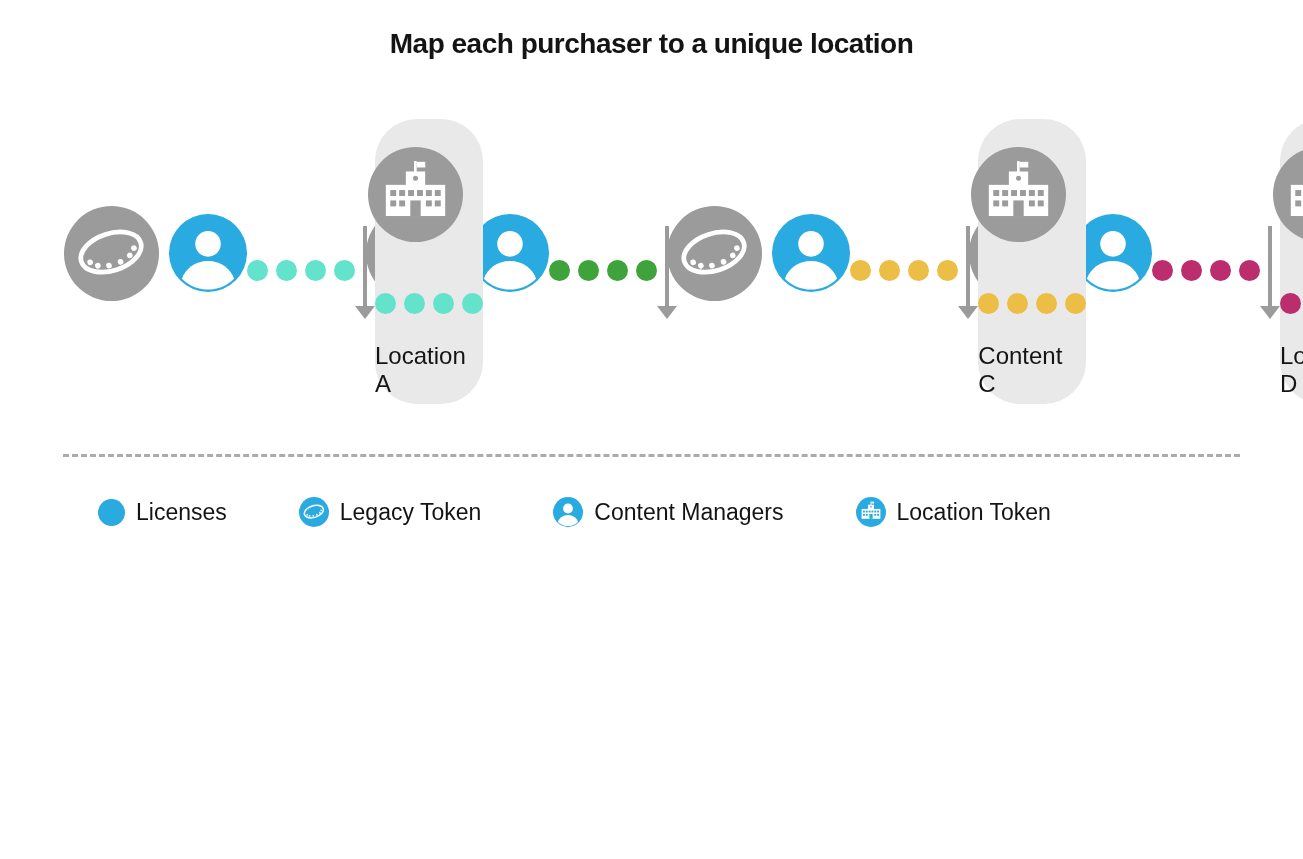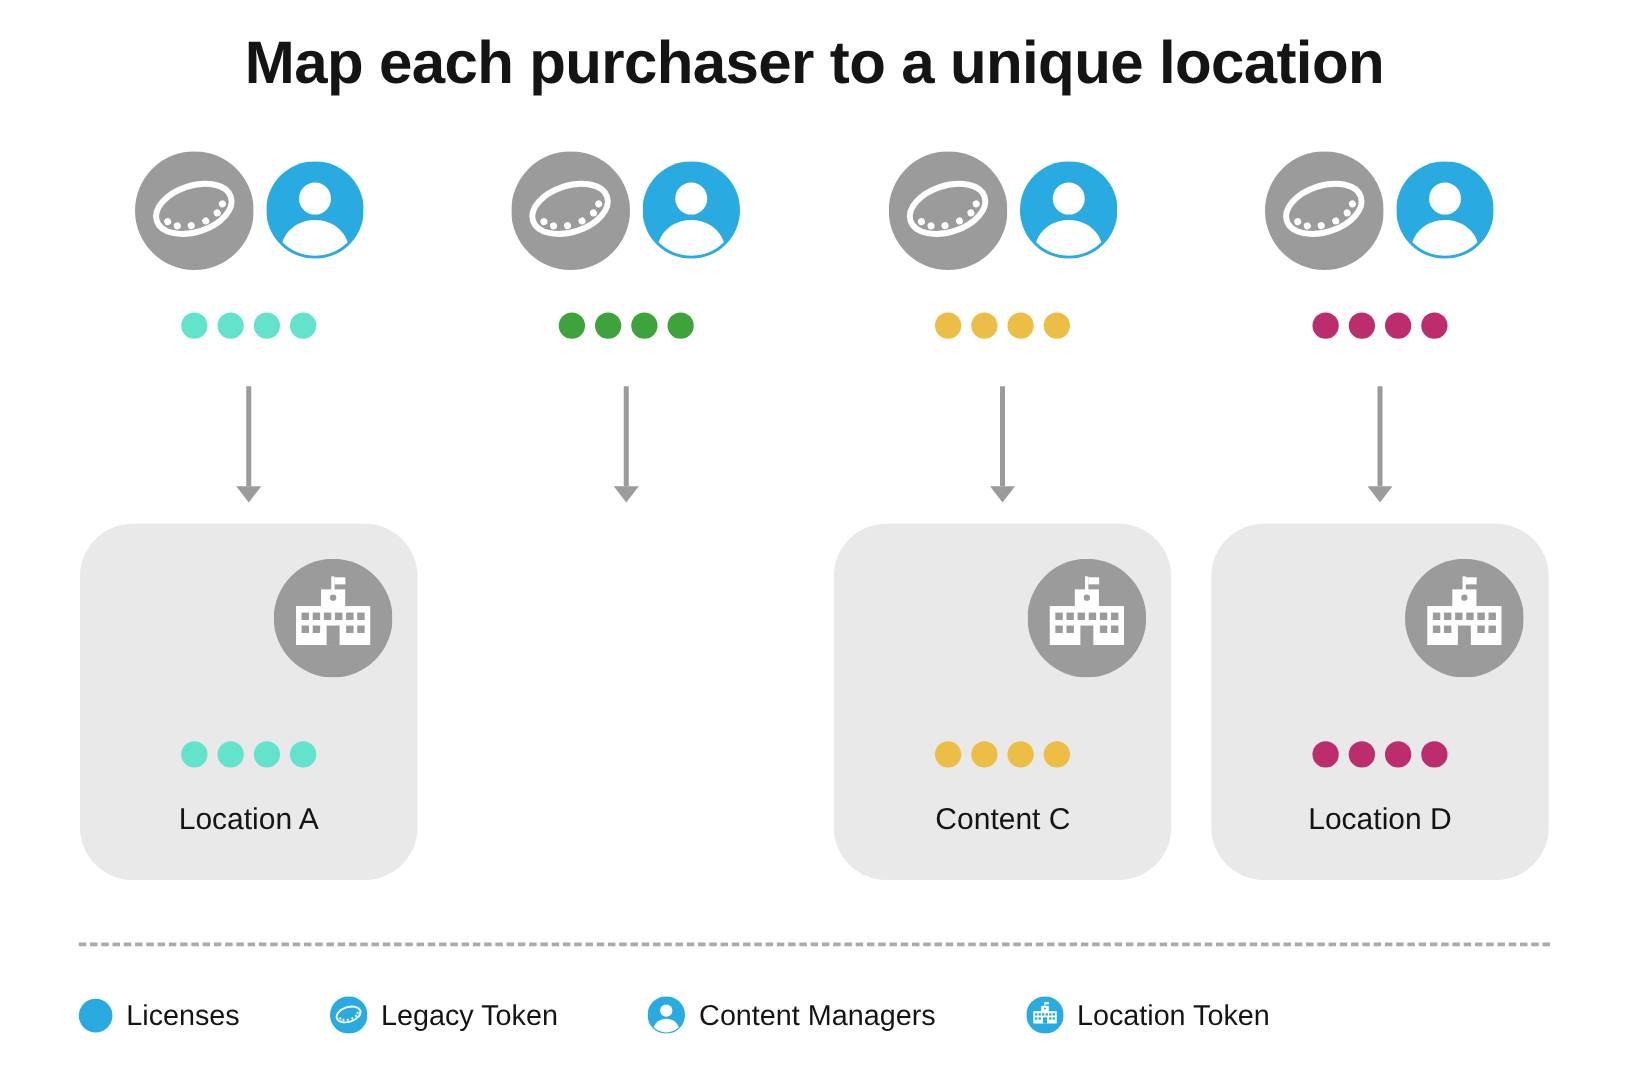--- a/index.html
+++ b/index.html
@@ -7,37 +7,37 @@
     position: relative;
     width: 1303px;
     height: 859px;
     background: #ffffff;
     font-family: "Liberation Sans", sans-serif;
     color: var(--text, #141414);
     overflow: hidden;
   }
   .page-title {
     text-align: center;
-    font-size: 48px;
+    font-size: 28px;
     font-weight: 700;
     letter-spacing: -0.5px;
-    margin: 0;
-    padding-top: 23px;
+    margin: 17px;
+    padding-top: 11px;
     color: var(--text, #141414);
   }
   .columns {
     display: flex;
     justify-content: space-between;
     padding: 0 64px;
     margin-top: 42px;
   }
   .column {
     width: 270px;
     display: flex;
-    flex-direction: column;
+    flex-direction: row;
     align-items: center;
   }
   .icon-pair {
     display: flex;
     align-items: center;
     gap: 10px;
     height: 96px;
   }
   .badge { display: block; }
   .coin-badge { width: 95px; height: 95px; color: var(--gray, #9B9B9B); }
@@ -96,21 +96,21 @@
   }
   .separator {
     margin: 50px 63px 0 63px;
     border-top: 3px dashed #ABABAB;
     height: 0;
   }
   .legend {
     display: flex;
     align-items: center;
     gap: 72px;
-    padding-left: 63px;
+    padding-left: 98px;
     margin-top: 40px;
   }
   .legend-item {
     display: flex;
     align-items: center;
     gap: 11px;
   }
   .legend-dot {
     width: 27px;
     height: 27px;

